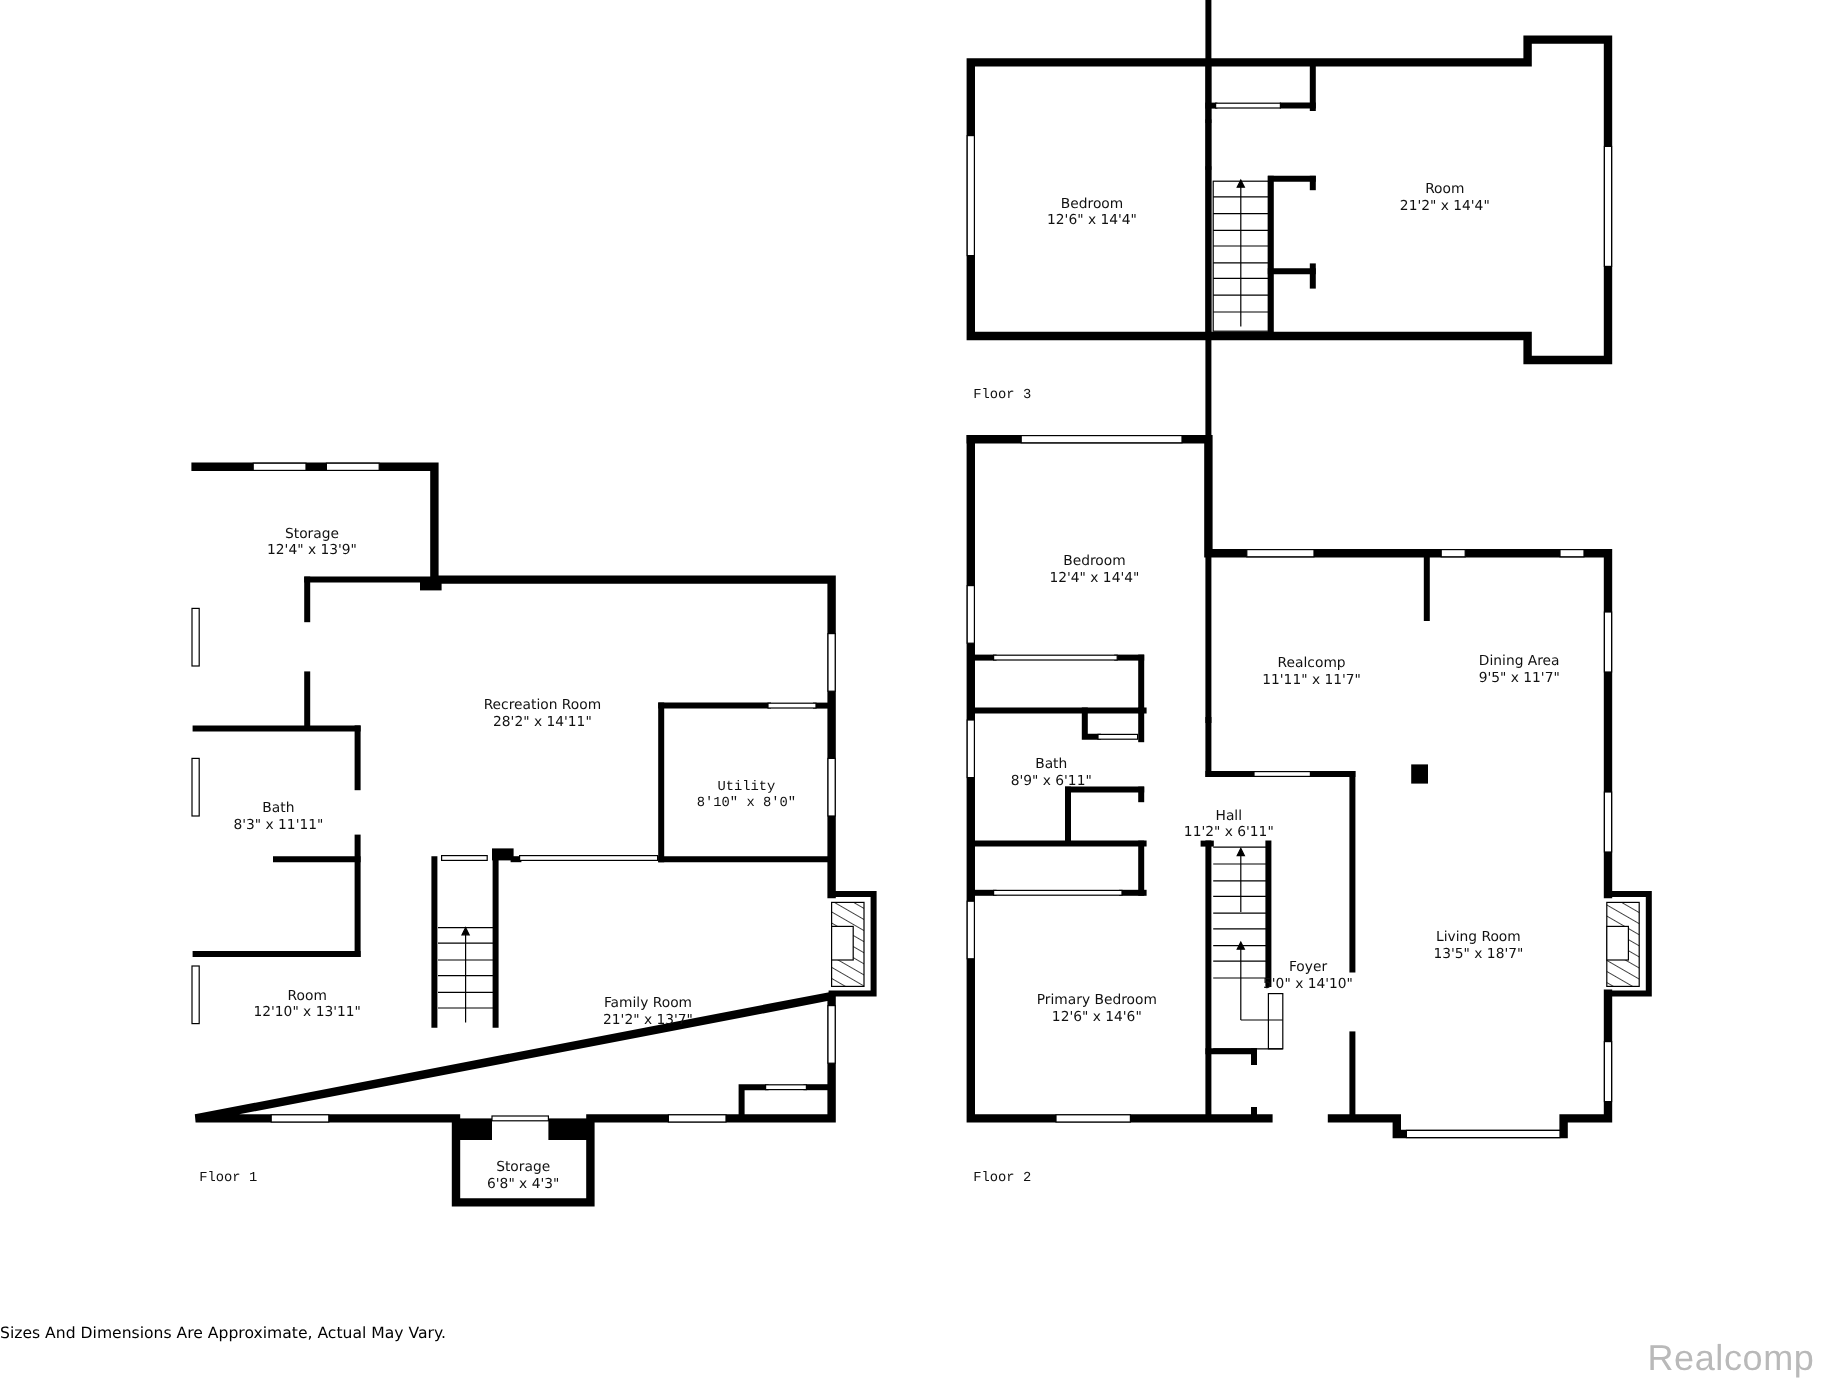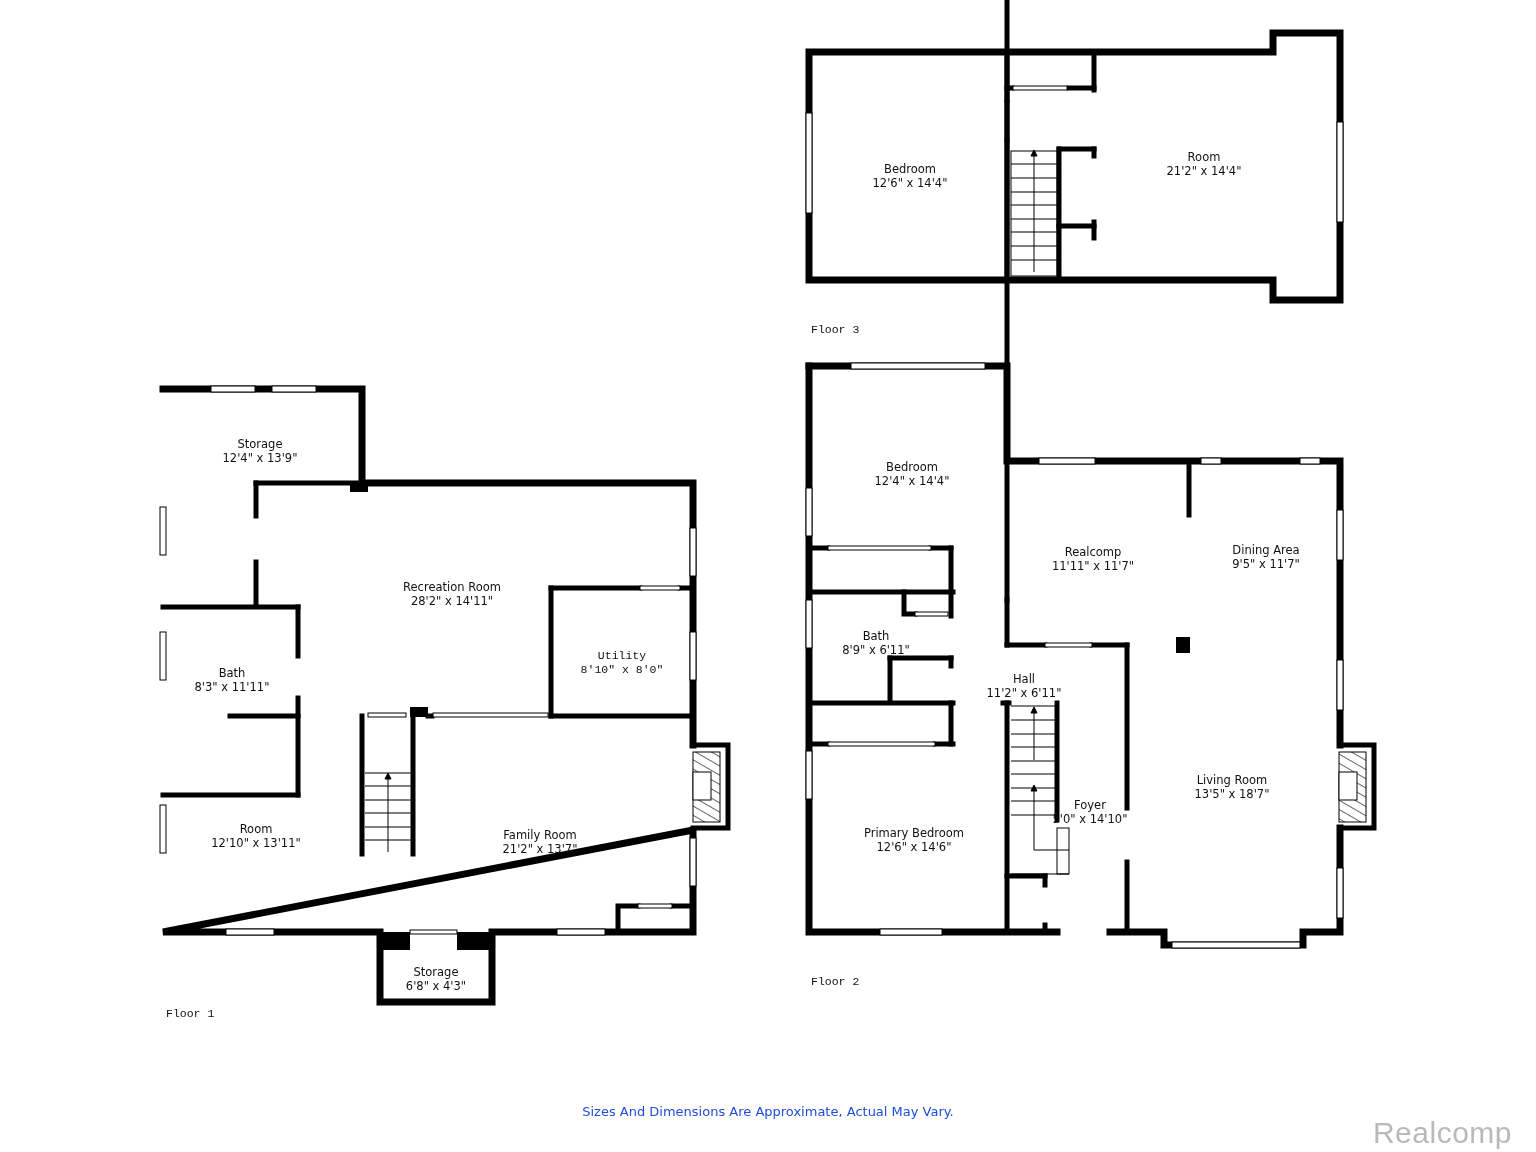--- a/index.html
+++ b/index.html
@@ -1,21 +1,21 @@
 <!DOCTYPE html>
 <html><head>
 <meta charset="utf-8">
 <style>
   html, body { margin:0; padding:0; background:#ffffff; }
   body { width:1536px; height:1152px; position:relative; overflow:hidden; font-family:"DejaVu Sans", sans-serif; color:#111; }
   svg.plan { position:absolute; left:0; top:0; }
   .lbl { position:absolute; transform:translate(-50%, 0); text-align:center; font-size:11.5px; line-height:14px; white-space:nowrap; color:#111; }
   .lbl span { display:block; }
   .floor-label { position:absolute; font-size:11.5px; color:#111;font-family:Liberation Mono, monospace; }
-  .disclaimer { position:absolute; left:0; width:1536px; top:1104px; text-align:center; font-size:13px; color:#1d4ed8; }
+  .disclaimer { position:absolute; left:0; width:1536px; top:1104px; font-size:13px; color:#000000; }
   .brand { position:absolute; right:24px; top:1116px; font-family:"Liberation Sans", sans-serif; font-size:30px; color:#b9b9b9; letter-spacing:0.5px; }
 </style>
 </head>
 <body>
 
 <svg class="plan" width="1536" height="1152" viewBox="0 0 1536 1152">
   <defs>
     <pattern id="hatch" width="8" height="8" patternUnits="userSpaceOnUse" patternTransform="rotate(-60)">
       <line x1="0" y1="0" x2="0" y2="8" stroke="#000" stroke-width="1.2"></line>
     </pattern>
@@ -237,21 +237,21 @@
   <span>12'10" x 13'11"</span>
 </div>
 <div class="lbl" style="left:540px; top:828px;">
   <span>Family Room</span>
   <span>21'2" x 13'7"</span>
 </div>
 <div class="lbl" style="left:436px; top:965px;">
   <span>Storage</span>
   <span>6'8" x 4'3"</span>
 </div>
-<div class="floor-label" style="left:166px; top:975px;margin-top:32px;">Floor 1</div>
+<div class="floor-label" style="left:166px; top:975px;">Floor 1</div>
 
 <div class="lbl" style="left:912px; top:460px;">
   <span>Bedroom</span>
   <span>12'4" x 14'4"</span>
 </div>
 <div class="lbl" style="left:1093px; top:545px;">
   <span>Realcomp</span>
   <span>11'11" x 11'7"</span>
 </div>
 <div class="lbl" style="left:1266px; top:543px;">

